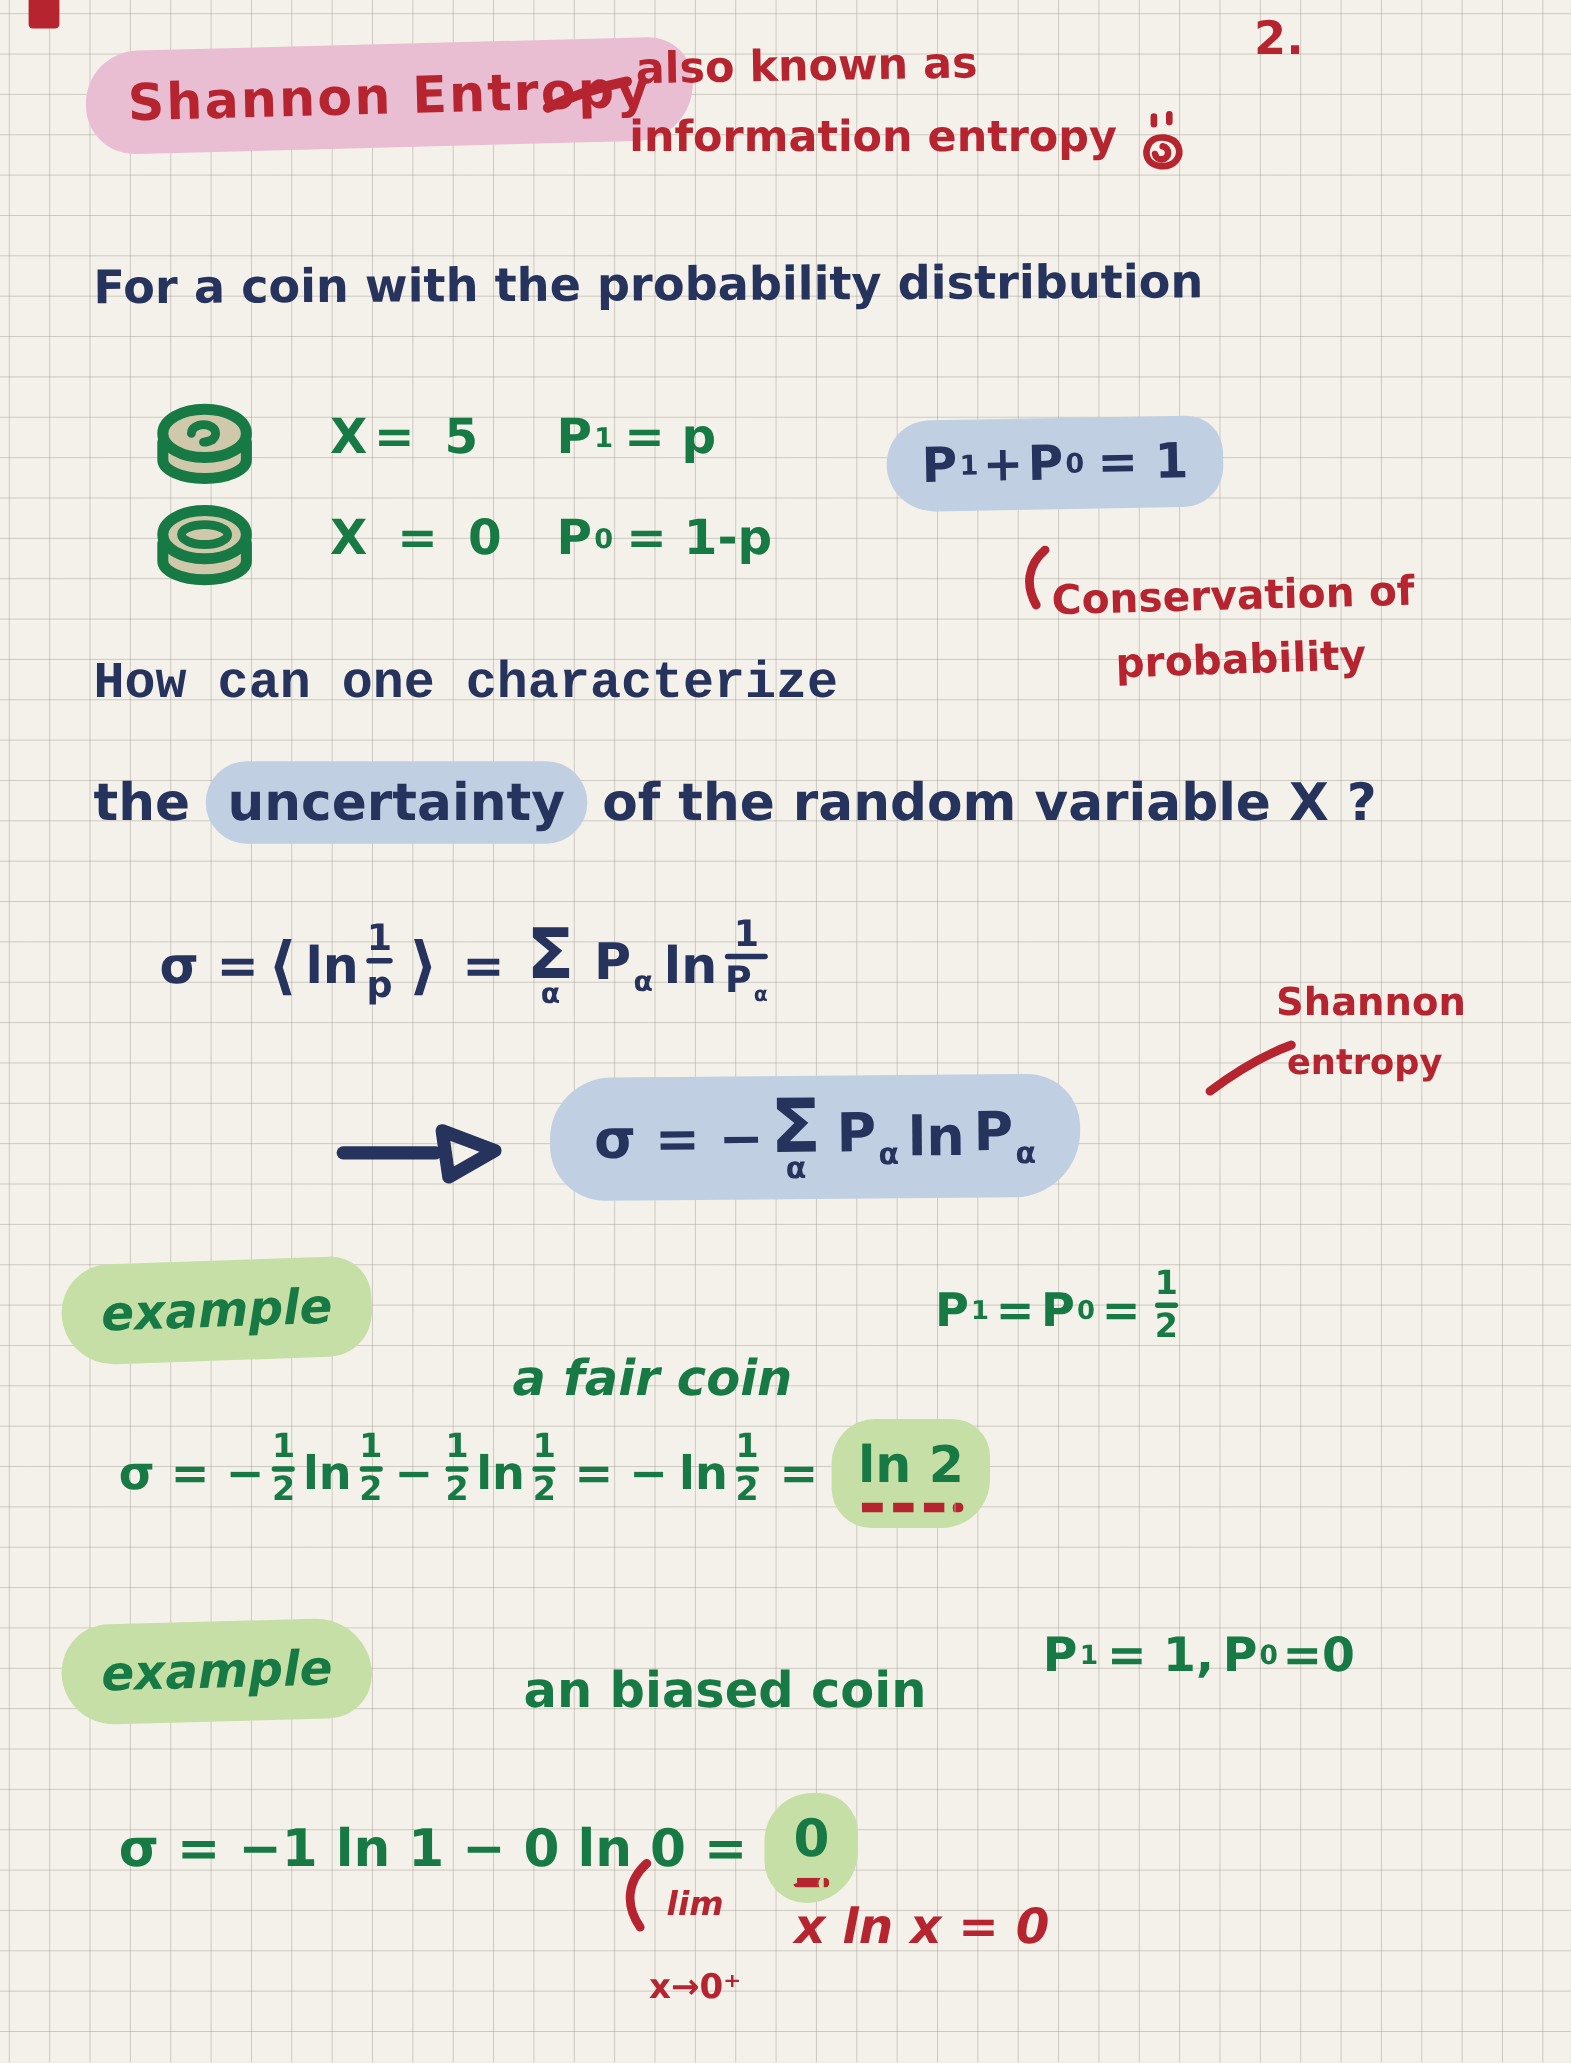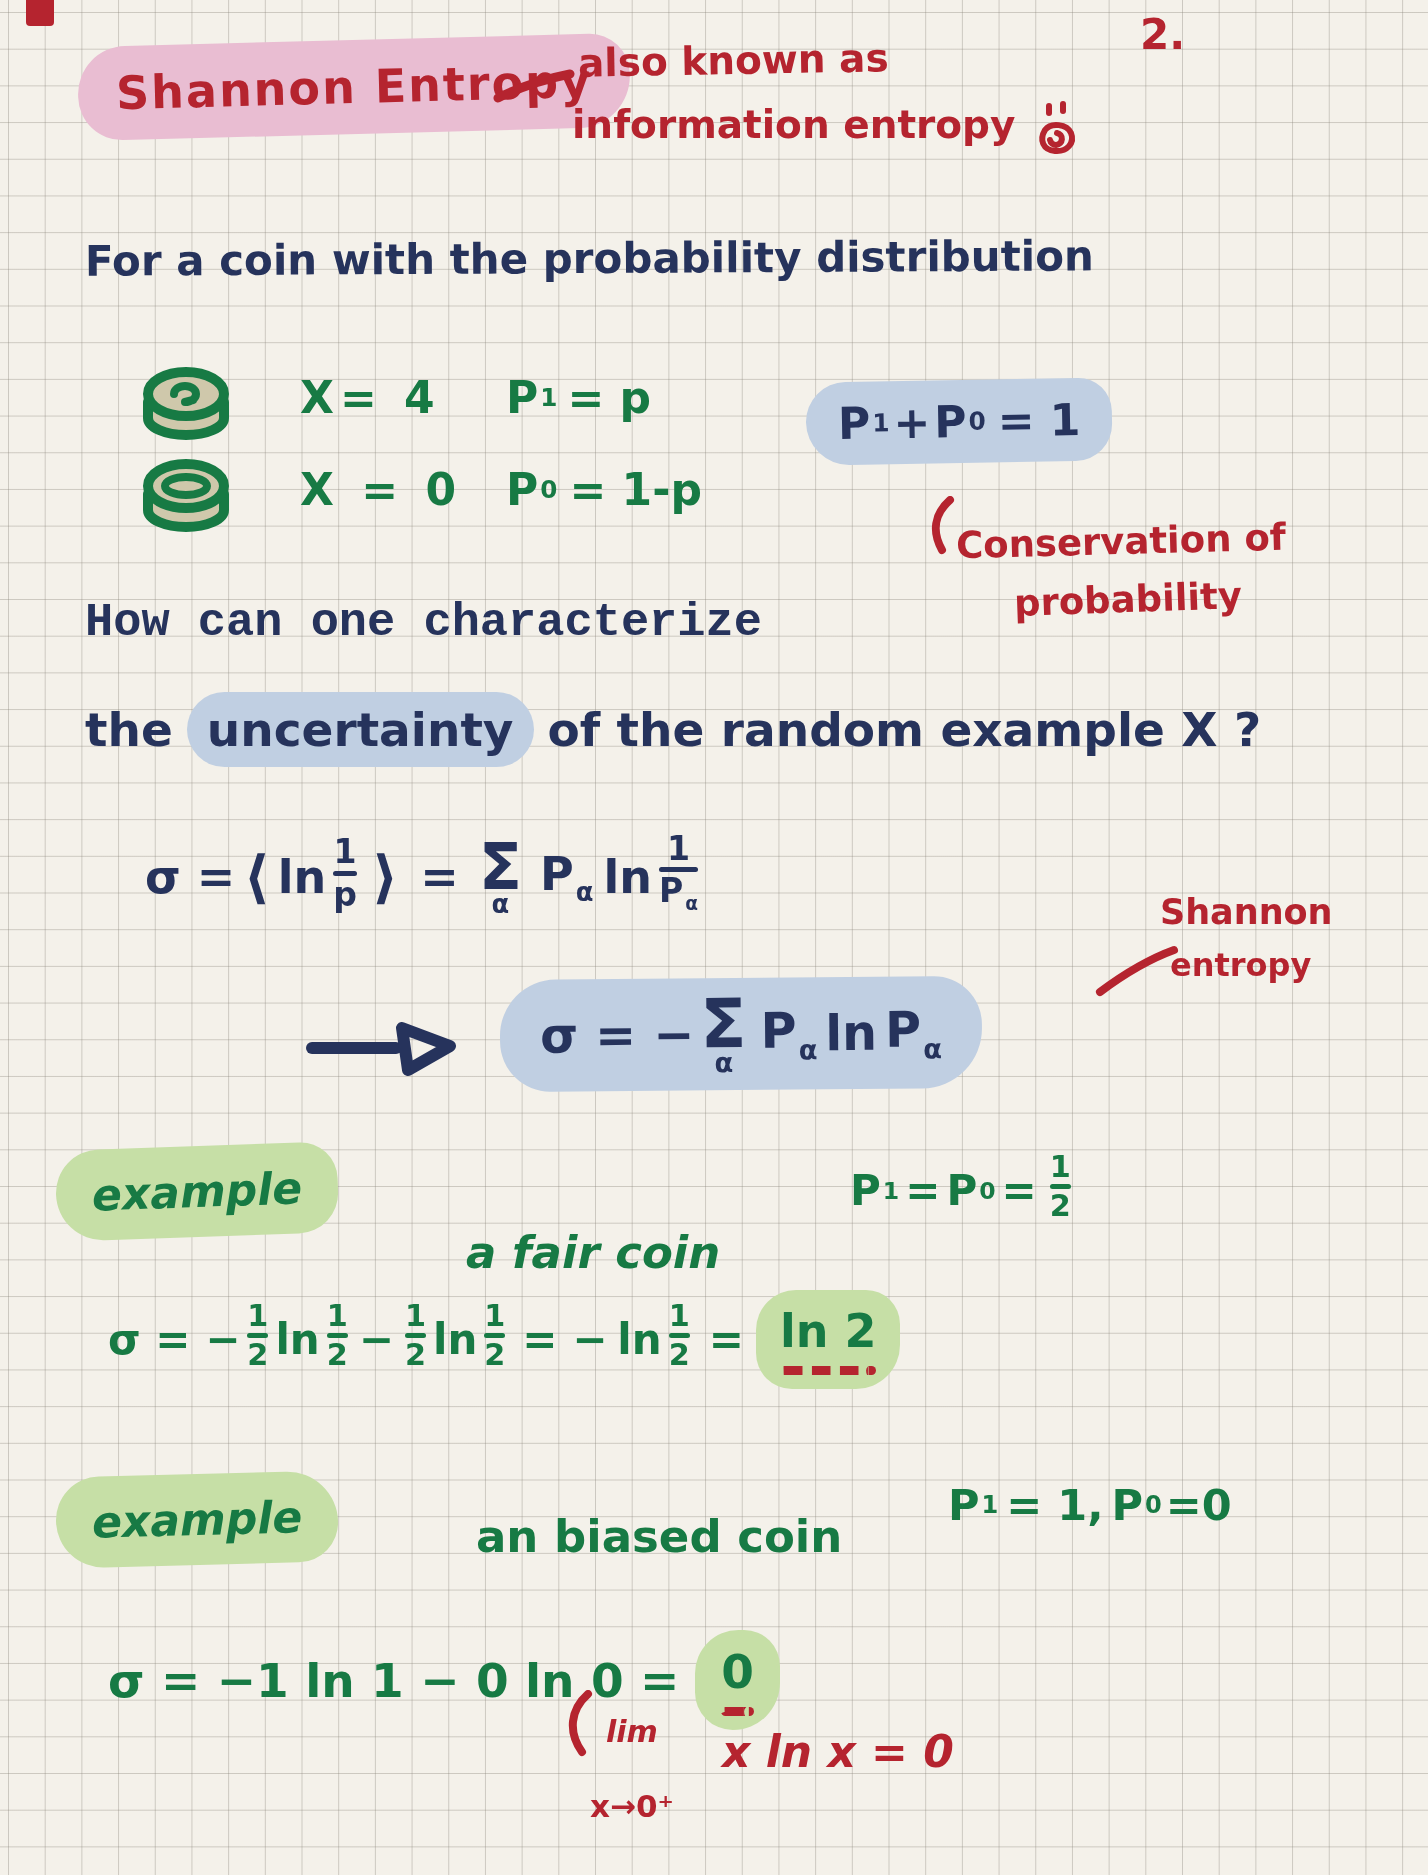--- a/index.html
+++ b/index.html
@@ -69,21 +69,21 @@
 
   <div class="abs navy" style="left:85px;top:234px;font-size:42px;transform:rotate(-.3deg);">For a coin with the probability distribution</div>
 
   <svg class="abs" style="left:132px;top:356px;" width="108" height="96" viewBox="0 0 108 96">
     <g stroke="#177a44" stroke-width="10" stroke-linecap="round" stroke-linejoin="round">
       <path d="M16 46 v16 a38 17 0 0 0 76 0 v-16" fill="#cfc8ab"></path>
       <ellipse cx="54" cy="38" rx="38" ry="22" fill="#cfc8ab"></ellipse>
       <path d="M42 38 a11 8 0 1 1 11 8 l8 -2" fill="none" stroke-width="8"></path>
     </g>
   </svg>
-  <div class="abs green" style="left:300px;top:372px;font-size:44px;letter-spacing:6px;">X= 4</div>
+  <div class="abs green" style="left:300px;top:372px;font-size:44px;letter-spacing:6px;">X= 5</div>
   <div class="abs green row" style="left:506px;top:372px;font-size:44px;">
     <span>P</span>
       <sub class="sub">1</sub>
     <span style="margin-left:10px;">= p</span>
   </div>
 
   <svg class="abs" style="left:132px;top:448px;" width="108" height="96" viewBox="0 0 108 96">
     <g stroke="#177a44" stroke-width="10" stroke-linecap="round" stroke-linejoin="round">
       <path d="M16 46 v16 a38 17 0 0 0 76 0 v-16" fill="#cfc8ab"></path>
       <ellipse cx="54" cy="38" rx="38" ry="22" fill="#cfc8ab"></ellipse>
@@ -112,21 +112,21 @@
   </svg>
   <div class="abs red" style="left:956px;top:520px;font-size:37px;transform:rotate(-1.5deg);">Conservation of</div>
   <div class="abs red" style="left:1014px;top:578px;font-size:37px;transform:rotate(-2deg);">probability</div>
 
   <div class="abs navy" style="left:85px;top:596px;font-size:47px;font-family:Liberation Mono, monospace;">How can one characterize</div>
   <div class="abs row navy" style="left:85px;top:692px;font-size:47px;">
     <span>the</span>
     <span class="blob hl-blue" style="margin:0 14px;padding:10px 20px;border-radius:38px;">
       <span>uncertainty</span>
     </span>
-    <span>of the random example X ?</span>
+    <span>of the random variable X ?</span>
   </div>
 
   <div class="abs row navy" style="left:145px;top:836px;font-size:46px;">
     <span>σ =</span>
     <span style="font-size:1.25em;margin:0 8px;">⟨</span>
     <span>ln</span>
     <span class="frac">
       <span class="num">1</span>
       <span class="bar"></span>
       <span class="den">p</span>

